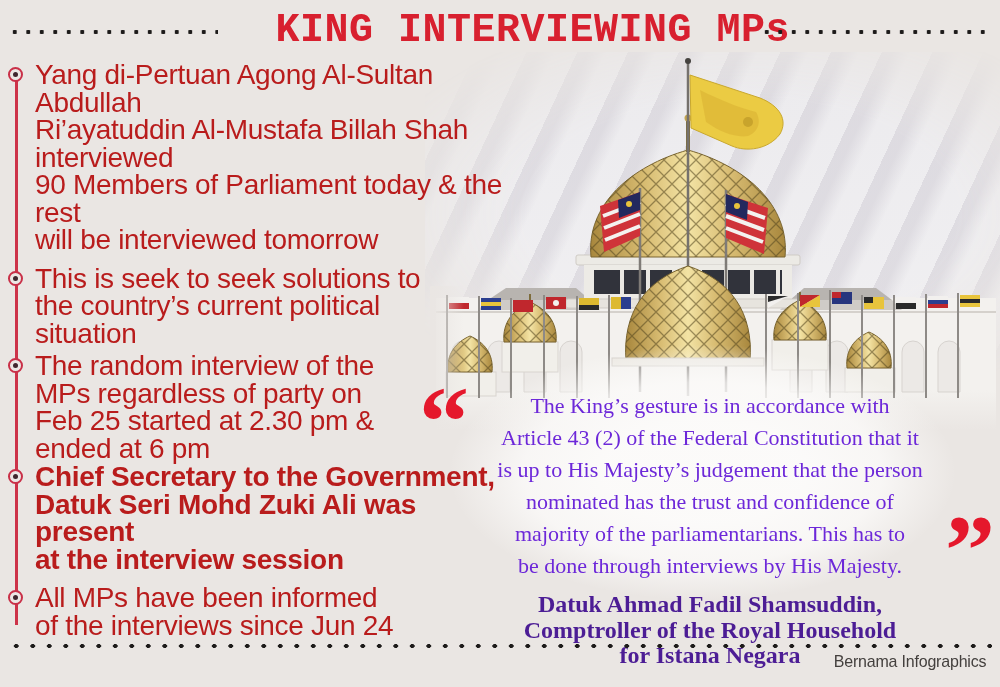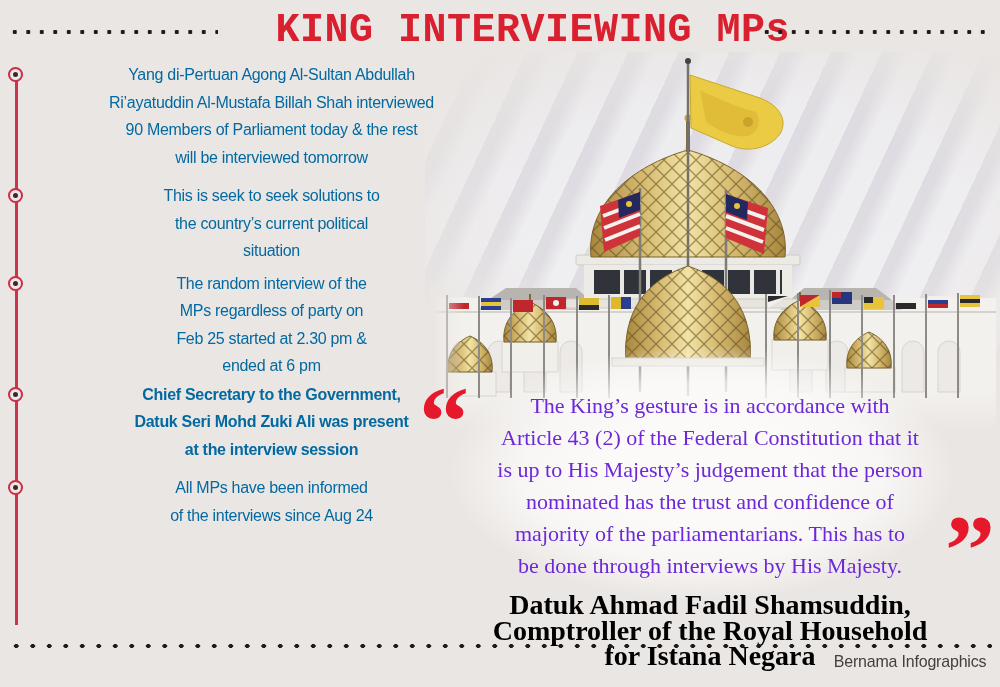--- a/index.html
+++ b/index.html
@@ -44,37 +44,37 @@
   .bullet{position:relative;padding-left:27px;margin-bottom:11px;}
   .b2{margin-bottom:16px;} .b3{margin-bottom:5px;} .b4{margin-bottom:1px;} .b5{font-weight:bold;}
   .marker{
     position:absolute;left:0;top:6px;width:11px;height:11px;border-radius:50%;
     border:2.5px solid #c93048;background:#ece8e5;
   }
   .marker::after{
     content:"";position:absolute;left:3px;top:3px;width:5px;height:5px;border-radius:50%;background:#40272e;
   }
   .bullet-text{
-    font-size:16px;line-height:27.5px;letter-spacing:-.3px;color:#0369a1;white-space:pre-line;text-align:center;
+    font-size:28px;line-height:27.5px;letter-spacing:-.3px;color:#b91c1c;white-space:pre-line;
   }
   
   .quote-block{position:absolute;left:425px;top:390px;width:570px;z-index:3;text-align:center;}
   .qmark{
     position:absolute;font-family:"Liberation Serif", serif;font-weight:bold;
     font-size:100px;line-height:60px;color:#e5182c;
   }
   .q-open{left:-6px;top:2px;}
   .q-close{right:0px;top:130px;}
   .quote-text{
     font-family:"Liberation Serif", serif;font-size:22px;line-height:32px;
     color:#6d28d9;white-space:pre-line;
   }
   .quote-attr{
     margin-top:10px;font-family:"Liberation Serif", serif;font-weight:bold;
-    font-size:28px;line-height:25.5px;color:#000000;white-space:pre-line;
+    font-size:24px;line-height:25.5px;color:#4c1d95;white-space:pre-line;
   }
   
   .bottom-dots{left:8px;top:642px;width:984px;background-size:16.5px 8px;}
   .credit{
     position:absolute;right:14px;top:652px;z-index:3;
     font-size:17px;color:#44403e;letter-spacing:-.2px;transform:scaleX(.94);transform-origin:right;
   }
 </style>
 </head>
 <body>
@@ -269,21 +269,21 @@
   </div>
   <div class="bullet b5">
     <span class="marker"></span>
     <div class="bullet-text">Chief Secretary to the Government,
 Datuk Seri Mohd Zuki Ali was present
 at the interview session</div>
   </div>
   <div class="bullet">
     <span class="marker"></span>
     <div class="bullet-text">All MPs have been informed
-of the interviews since Aug 24</div>
+of the interviews since Jun 24</div>
   </div>
 </div>
 
 <div class="quote-block">
   <span class="qmark q-open">“</span>
   <div class="quote-text">The King’s gesture is in accordance with
 Article 43 (2) of the Federal Constitution that it
 is up to His Majesty’s judgement that the person
 nominated has the trust and confidence of
 majority of the parliamentarians. This has to

